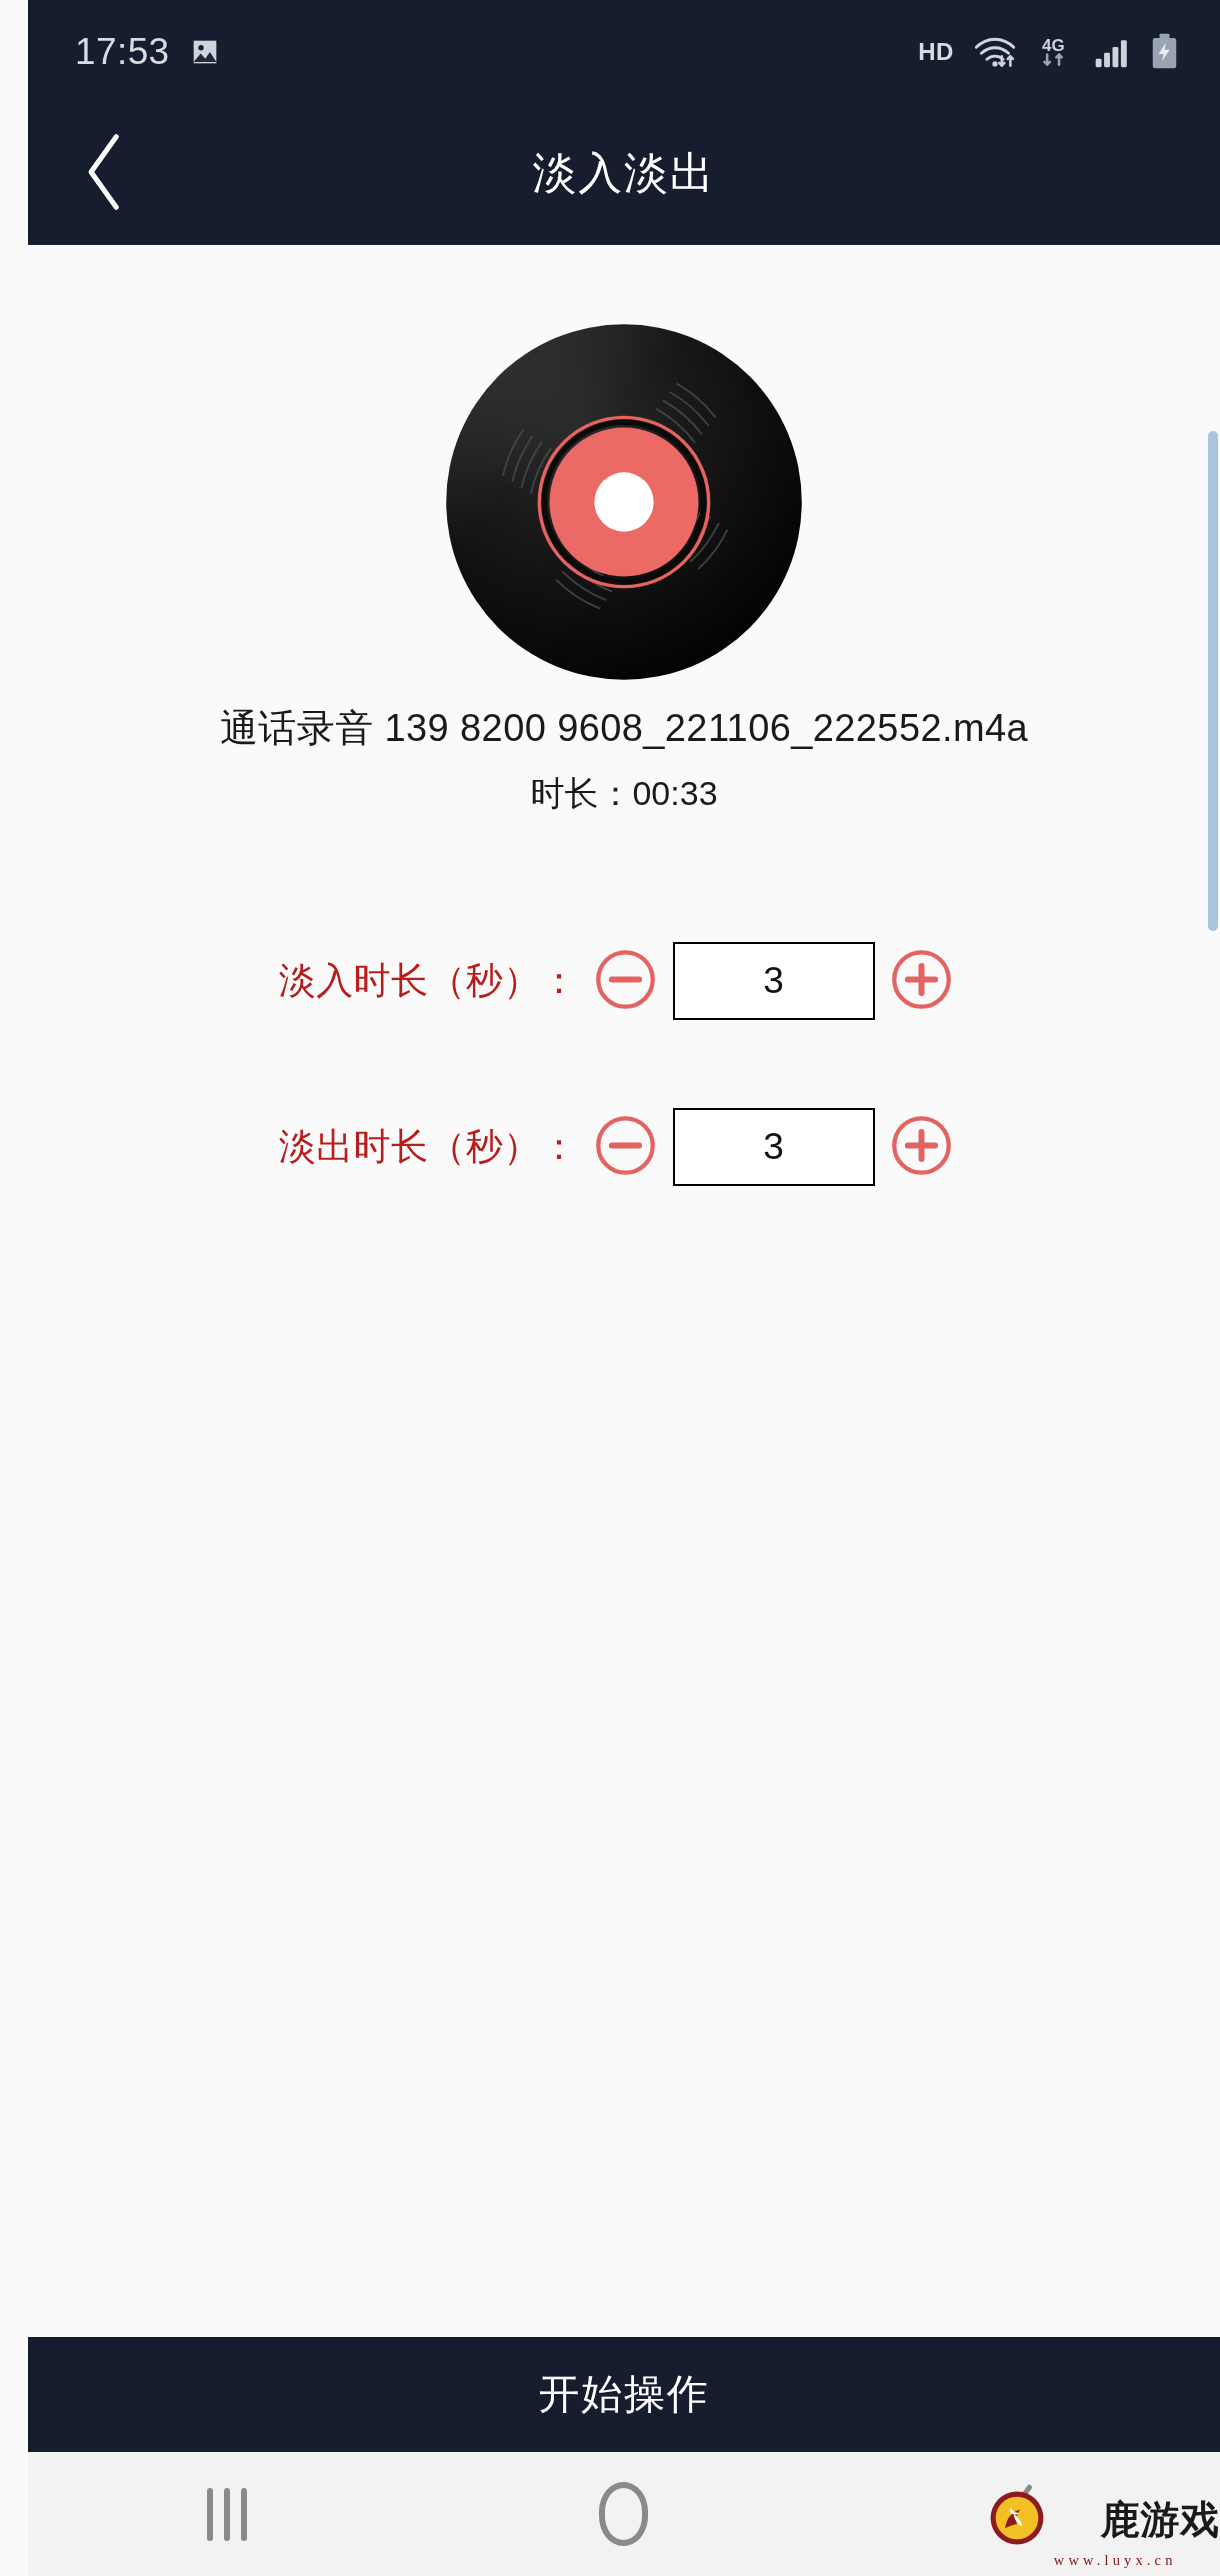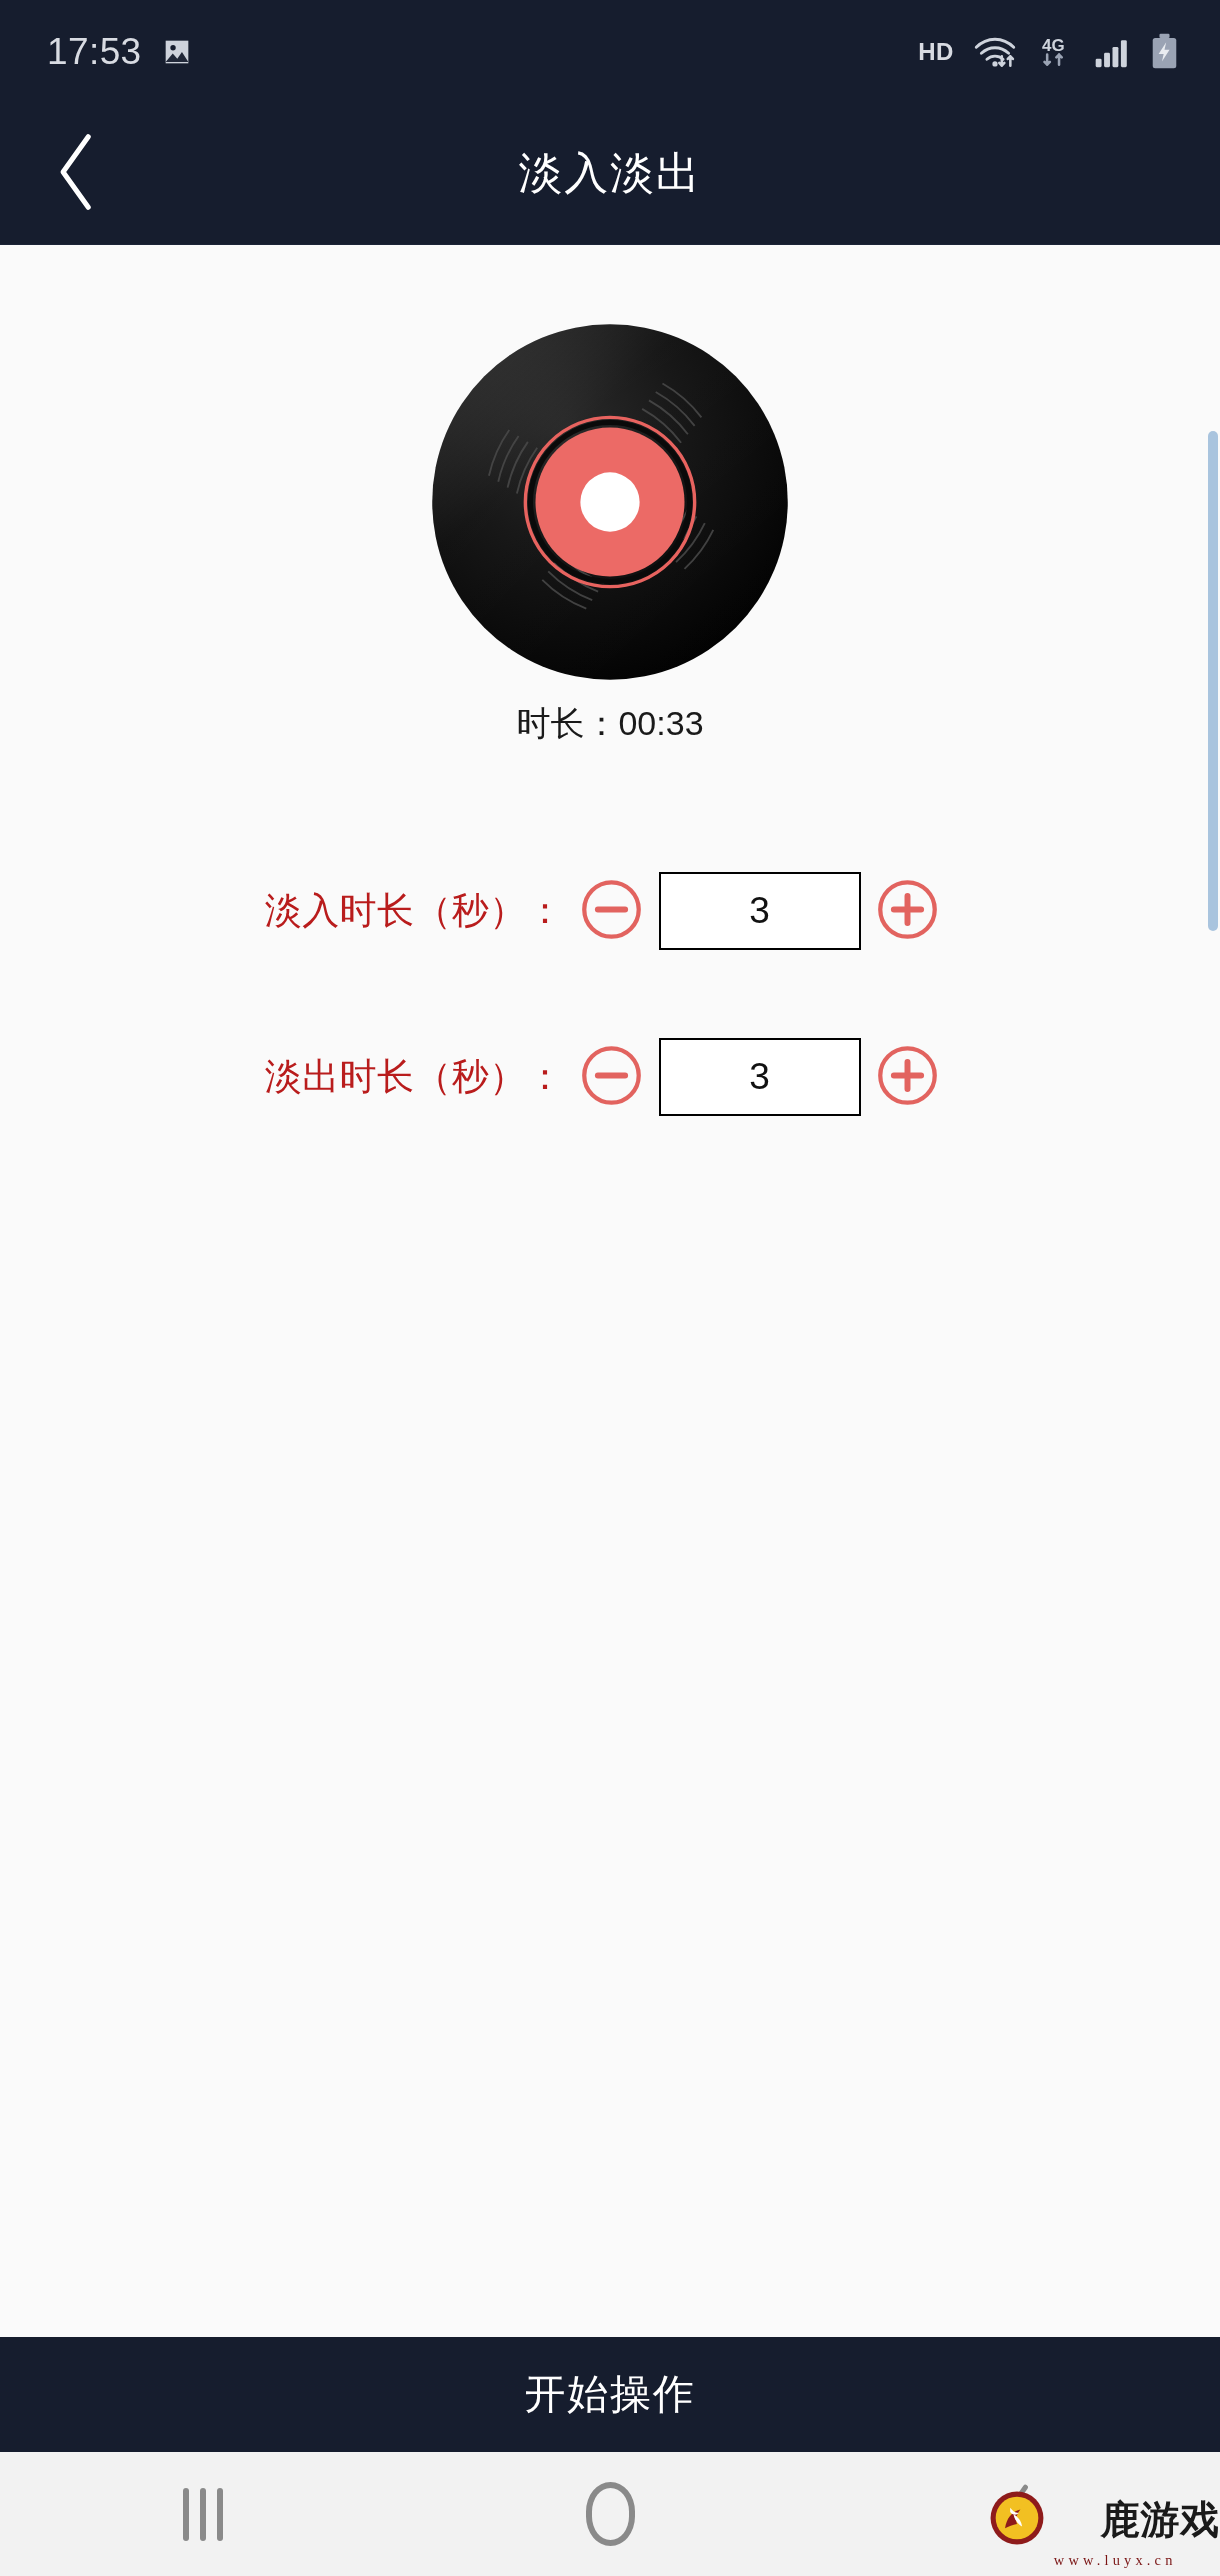--- a/index.html
+++ b/index.html
@@ -6,21 +6,21 @@
   html, body {
     width:1220px; height:2576px;
     font-family:"Liberation Sans", sans-serif;
     background:#fafafa;
     overflow:hidden;
   }
   .phone {
     position:relative;
     width:1220px; height:2576px;
     background:#fafafa;
-    display:flex; flex-direction:column;
+    display:flex; flex-direction:column;padding-left:28px;
   }
 
   
   .status-bar {
     height:103px;
     background:#161d2e;
     display:flex; align-items:center;
     justify-content:space-between;
     padding:0 41px 0 47px;
     flex:0 0 auto;
@@ -305,20 +305,21 @@
           </g>
 
           <circle cx="215" cy="215" r="100" fill="none" stroke="#e8635f" stroke-width="4"></circle>
           <circle cx="215" cy="215" r="94" fill="none" stroke="#0a0a0a" stroke-width="6"></circle>
           <circle cx="215" cy="215" r="88" fill="#ec6a66"></circle>
           <circle cx="215" cy="215" r="35" fill="#ffffff"></circle>
         </svg>
       </div>
     </div>
 
+    <div class="filename">通话录音 139 8200 9608_221106_222552.m4a</div>
     <div class="duration">时长：00:33</div>
 
     <div class="rows">
 
       <div class="row">
         <span class="row-label">淡入时长（秒）：</span>
         <span class="step-btn">
           <span>
             <svg width="63" height="63" viewBox="0 0 74 74" fill="none">
               <circle cx="37" cy="37" r="32" stroke="#e2635f" stroke-width="5"></circle>

